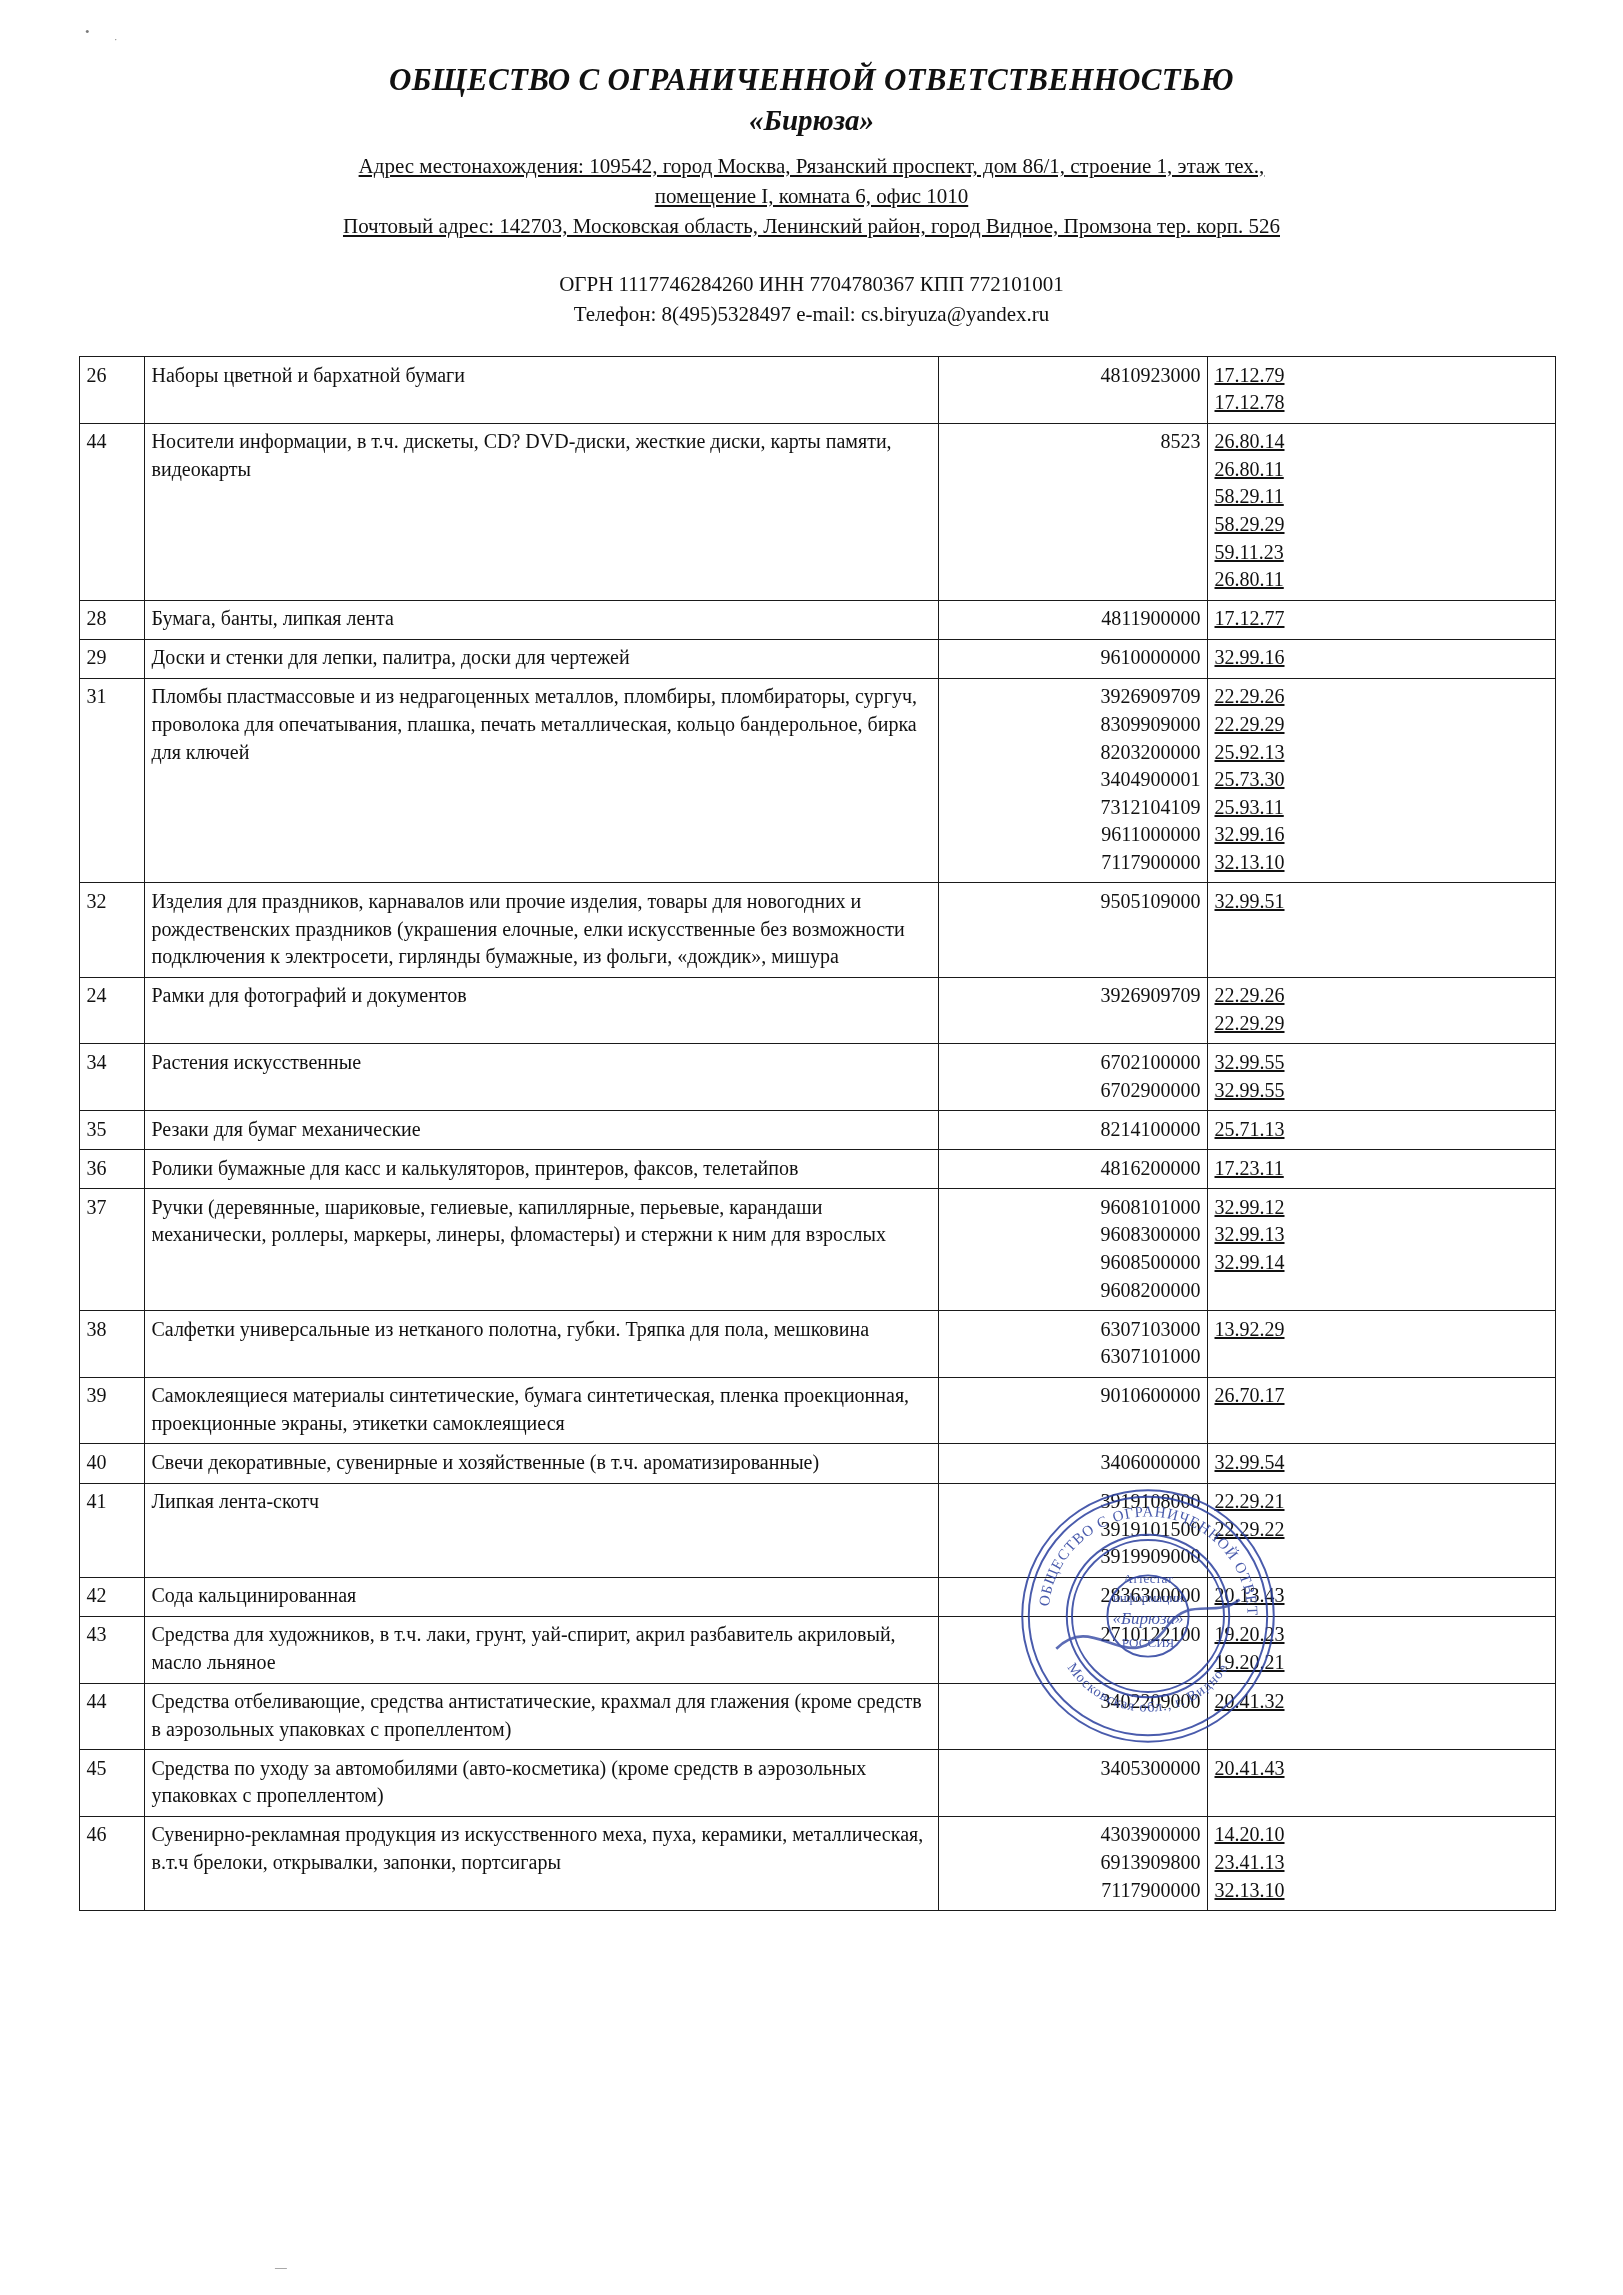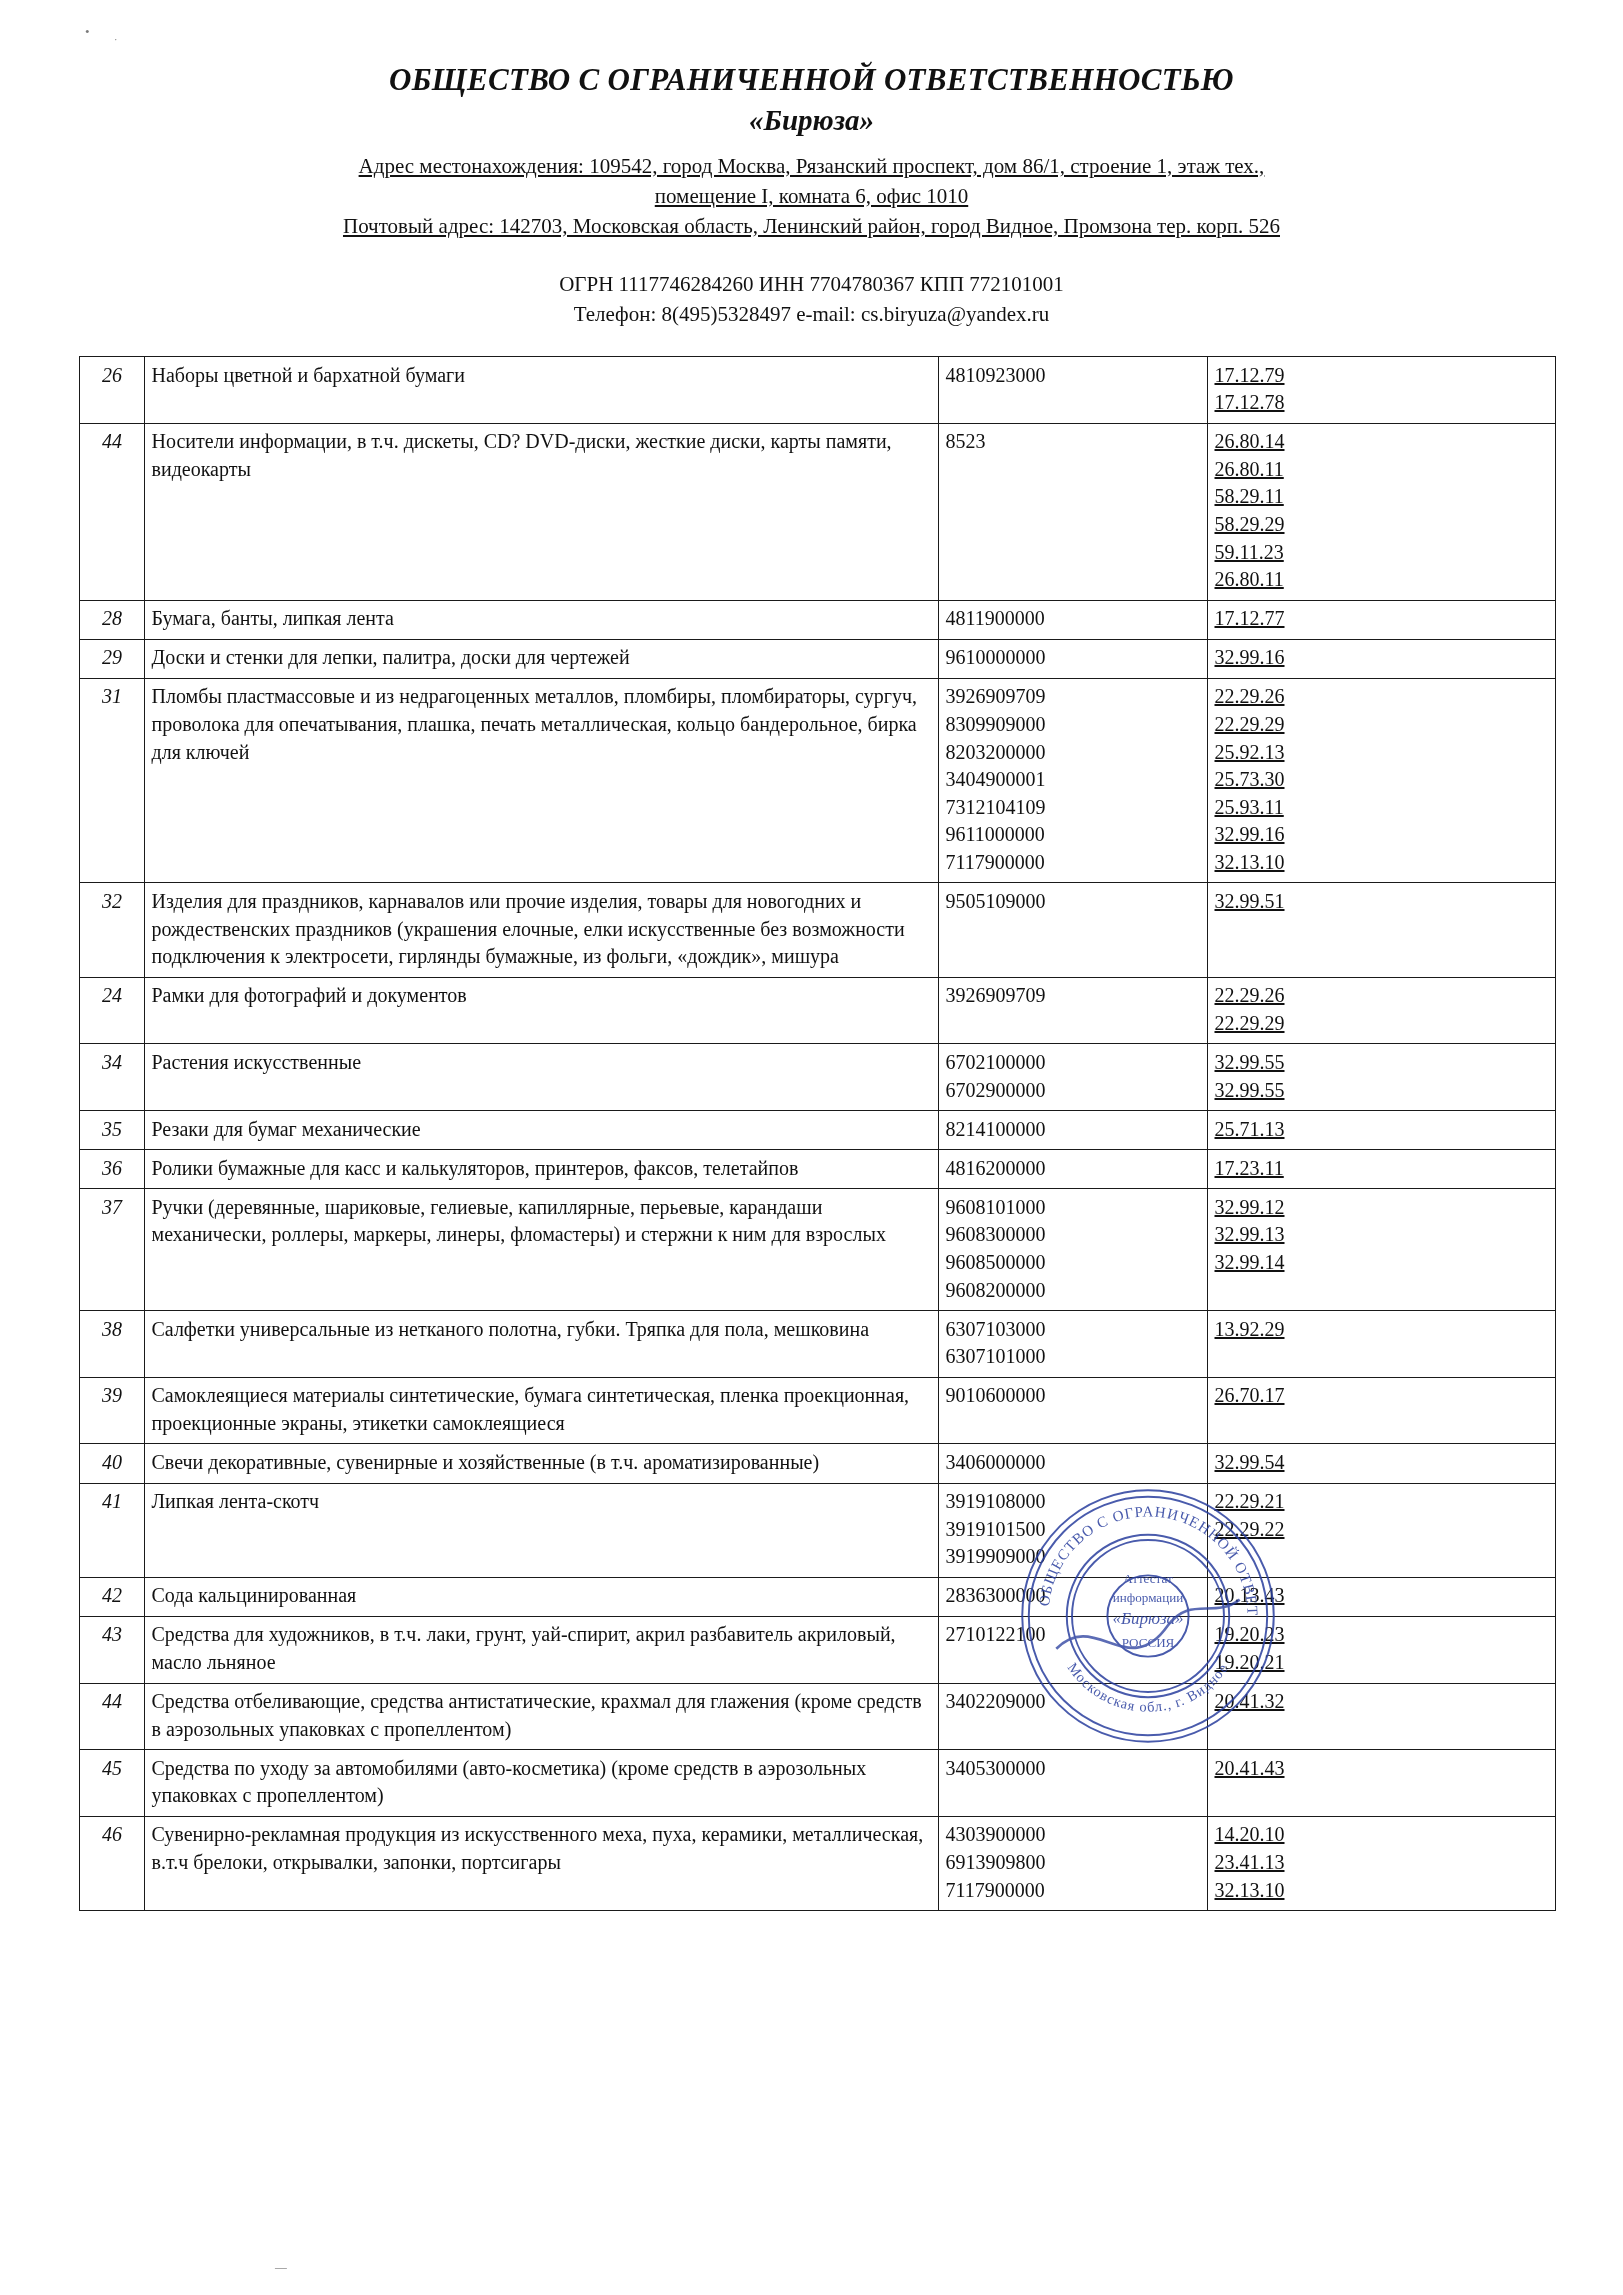--- a/index.html
+++ b/index.html
@@ -61,32 +61,31 @@
   }
   table.items td {
     border: 1.3px solid #1a1a1a;
     vertical-align: top;
     font-size: 20px;
     line-height: 1.38;
     padding: 4.6px 6.5px 5.9px 6.5px;
   }
   td.c-num {
     width: 51px;
-    text-align: center;
     padding-left: 2.6px;
     padding-right: 2.6px;
-    font-style: italic;
   }
   td.c-name {
     width: 780px;
     padding-left: 9.2px;
   }
   td.c-code {
     width: 255px;
     padding-left: 10.5px;
+    text-align: right;
   }
   td.c-okpd {
     width: 334px;
     padding-left: 13px;
     text-decoration: underline;
   }
   .multi span {
     display: block;
   }
   

